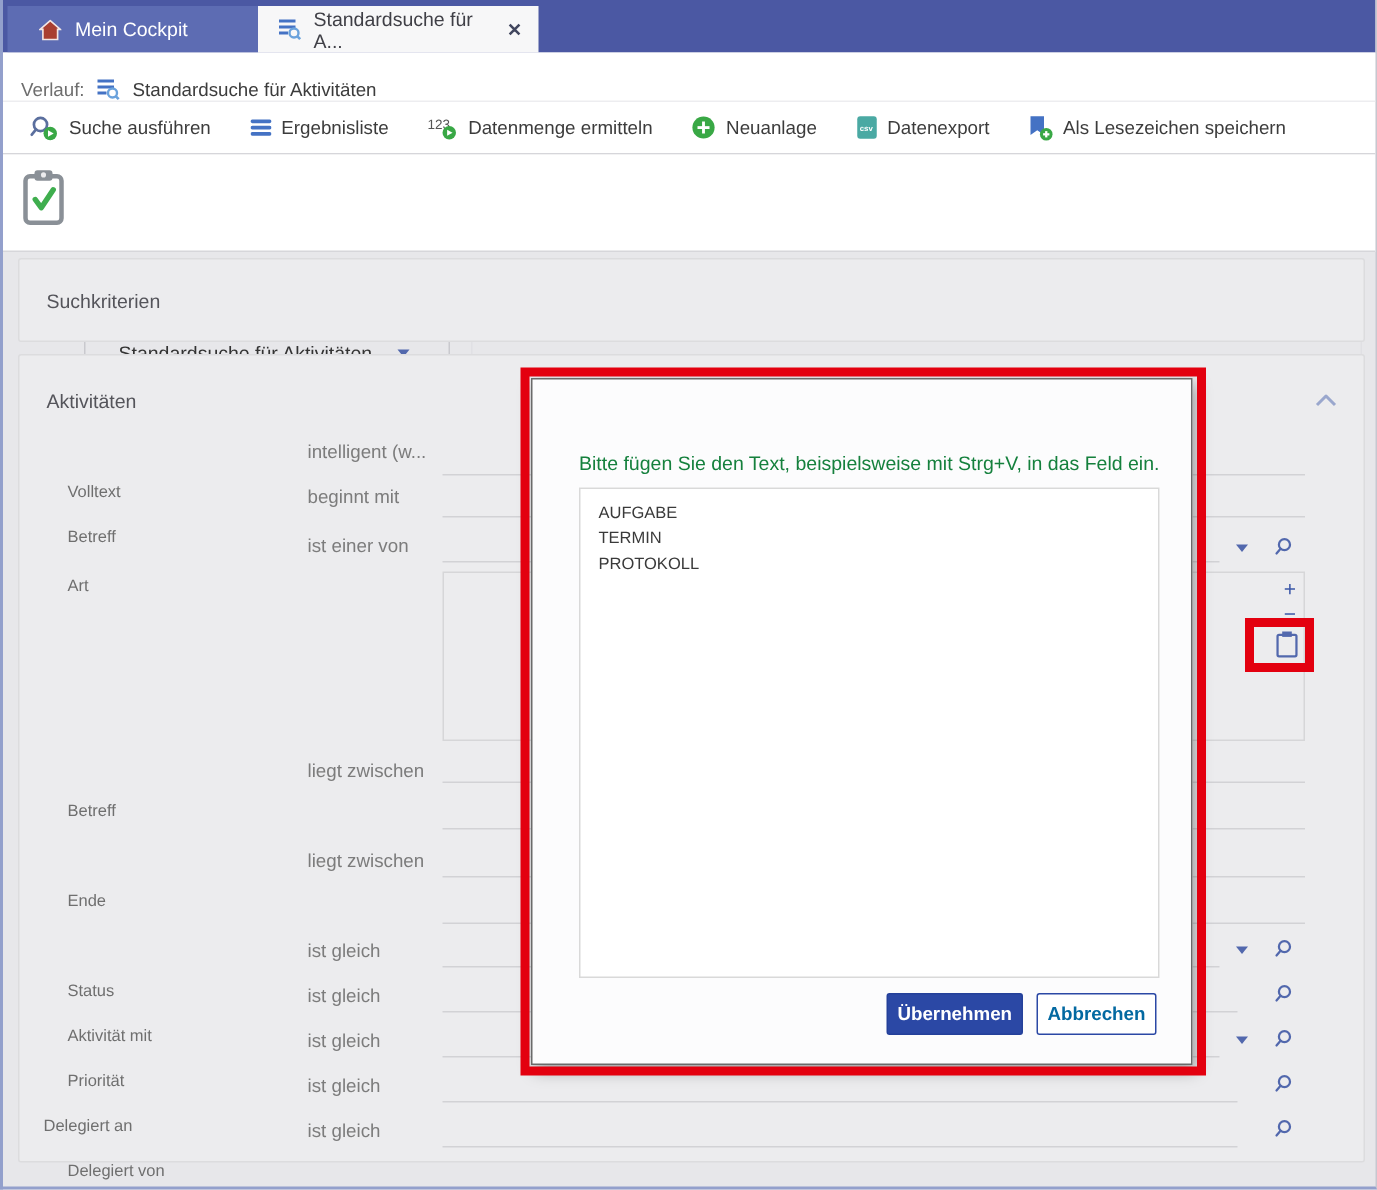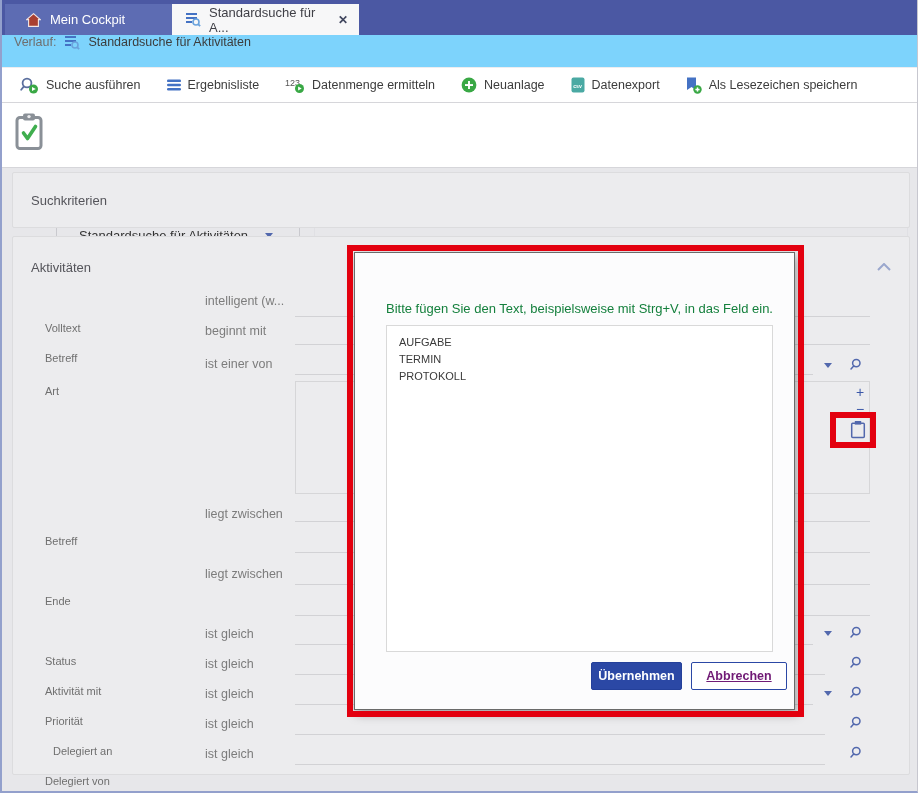--- a/index.html
+++ b/index.html
@@ -7,21 +7,21 @@
   #root{position:relative;width:918px;height:793px;overflow:hidden;background:#e7e7ea;
         border-left:2px solid #93a0cc;border-right:1px solid #c7c7cf;border-bottom:2px solid #93a0cc;box-sizing:border-box;}
   .abs{position:absolute;}
   
   .tabbar{left:0;top:0;width:100%;height:35px;background:#4b58a3;}
   .tab{display:flex;align-items:center;height:31px;top:4px;box-sizing:border-box;cursor:default;}
   .tab1{left:3px;width:167px;background:#5d6cb3;color:#ffffff;padding-left:21px;gap:9px;font-size:13px;}
   .tab2{left:170px;width:187px;background:#f7f7f8;color:#3f3f46;padding-left:13px;gap:8px;font-size:13px;}
   .tab2 .close{margin-left:auto;margin-right:11px;color:#41465e;font-size:12px;font-weight:bold;}
   
-  .verlauf{left:0;top:35px;width:100%;height:33px;background:#7dd3fc;display:flex;align-items:flex-start;
+  .verlauf{left:0;top:35px;width:100%;height:33px;background:#ffffff;display:flex;align-items:flex-end;
            padding-left:12px;box-sizing:border-box;gap:8px;border-bottom:1px solid #ededf0;}
   .verlauf .vlabel{color:#6e6e6e;font-size:12.5px;}
   .verlauf .ventry{color:#3c3c3c;font-size:12.5px;}
   
   .toolbar{left:0;top:68px;width:100%;height:35px;background:#ffffff;display:flex;align-items:center;
            padding-left:5px;box-sizing:border-box;border-bottom:1px solid #d6d6da;}
   .titem{display:flex;align-items:center;gap:7px;padding:0 13px;height:100%;color:#3c3c3c;font-size:12.5px;cursor:default;}
   
   .pickrow{left:0;top:103px;width:100%;height:65px;background:#ffffff;border-bottom:1px solid #d6d6da;box-sizing:border-box;}
   fieldset{position:absolute;margin:0;border:1px solid #c9c9ce;border-radius:3px;box-sizing:border-box;background:transparent;}
@@ -46,21 +46,21 @@
           box-shadow:2px 4px 10px rgba(0,0,0,0.35);z-index:30;box-sizing:border-box;}
   .dialog-title{height:31px;background:#2a4499;color:#ffffff;font-size:13px;font-weight:bold;
                 display:flex;align-items:center;padding-left:15px;}
   .dialog-msg{position:absolute;left:31px;top:48px;font-size:13px;color:#15803d;}
   .dialog-text{position:absolute;left:31px;top:72px;width:387px;height:327px;background:#ffffff;
                border:1px solid #d9d9d9;box-sizing:border-box;padding:8px 12px;font-size:11px;color:#3a3a3a;
                line-height:17px;white-space:pre-line;}
   .btn{position:absolute;height:28px;font-size:12.5px;font-weight:bold;border-radius:2px;
        display:flex;align-items:center;justify-content:center;box-sizing:border-box;cursor:default;}
   .btn-primary{left:236px;top:409px;width:91px;background:#2b48a5;color:#ffffff;border:1px solid #24409a;}
-  .btn-secondary{left:336px;top:409px;width:96px;background:#ffffff;color:#701a75;border:1px solid #2b48a5;text-decoration:underline;}
+  .btn-secondary{left:336px;top:409px;width:80px;background:#ffffff;color:#0369a1;border:1px solid #2b48a5;}
   .icon{display:inline-flex;align-items:center;justify-content:center;flex:none;}
 </style>
 </head>
 <body>
 
 <div id="root">
 
   <div class="abs tabbar">
     <div class="abs tab tab1">
       <span class="icon">
@@ -260,21 +260,21 @@
     <div class="abs fop" style="left:192px;top:450px;">ist gleich</div>
     <div class="abs uline" style="left:282px;top:467px;width:518px;"></div>
     <span class="abs dd-arrow" style="left:811px;top:454px;"></span>
     <span class="abs icon" style="left:836px;top:449px;">
       <svg viewBox="0 0 13 13" width="13" height="13">
           <circle cx="7.3" cy="5.1" r="3.7" fill="none" stroke="#5268ad" stroke-width="1.5"></circle>
           <line x1="4.7" y1="7.9" x2="2" y2="11" stroke="#5268ad" stroke-width="1.5" stroke-linecap="round"></line>
         </svg>
     </span>
 
-    <div class="abs flabel" style="left:40px;top:480px;">Delegiert an</div>
+    <div class="abs flabel" style="left:16px;top:480px;">Delegiert an</div>
     <div class="abs fop" style="left:192px;top:480px;">ist gleich</div>
     <div class="abs uline" style="left:282px;top:497px;width:530px;"></div>
     <span class="abs icon" style="left:836px;top:479px;">
       <svg viewBox="0 0 13 13" width="13" height="13">
           <circle cx="7.3" cy="5.1" r="3.7" fill="none" stroke="#5268ad" stroke-width="1.5"></circle>
           <line x1="4.7" y1="7.9" x2="2" y2="11" stroke="#5268ad" stroke-width="1.5" stroke-linecap="round"></line>
         </svg>
       </span>
 
     <div class="abs flabel" style="left:32px;top:510px;">Delegiert von</div>

